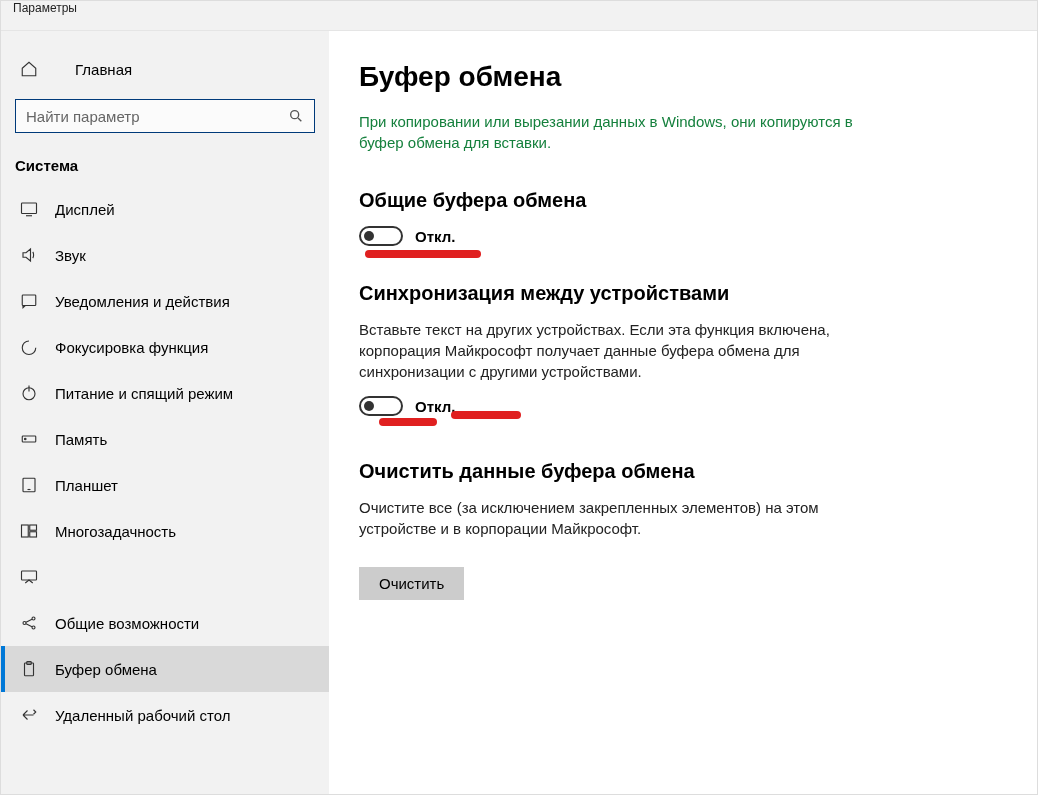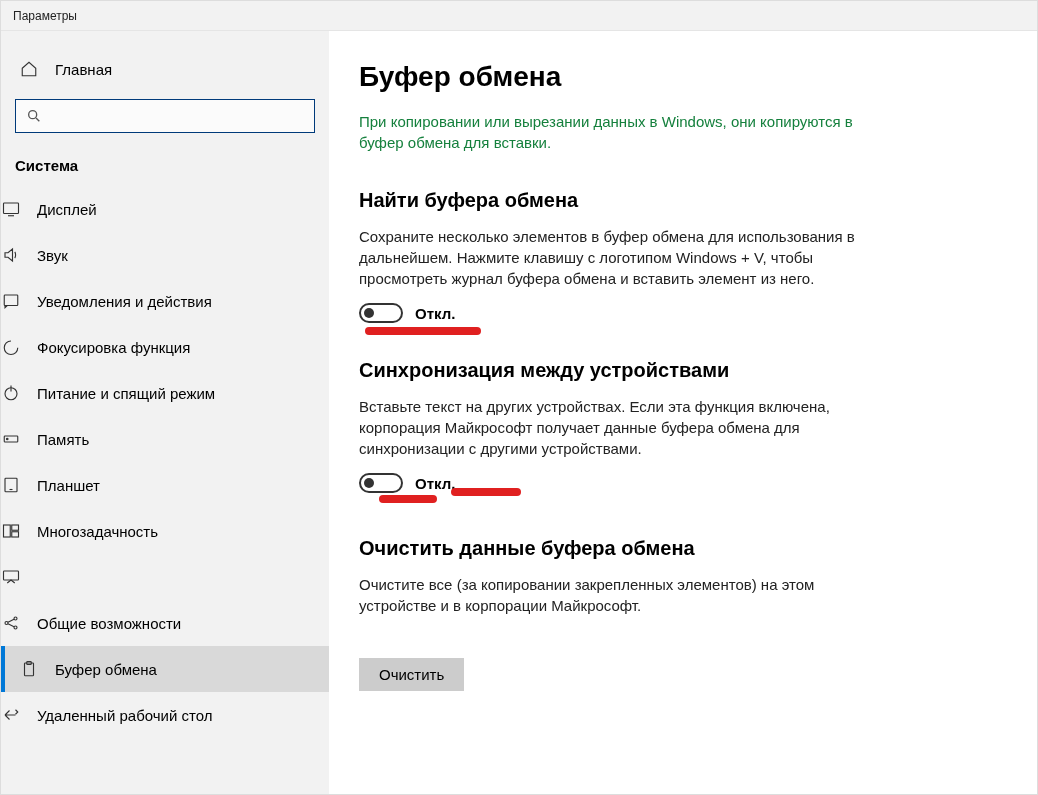--- a/index.html
+++ b/index.html
@@ -12,21 +12,20 @@
     font-size: 15px;
     color: #000;
     display: flex;
     flex-direction: column;
     border: 1px solid #ddd;
   }
   .titlebar {
     height: 30px;
     background: #f2f2f2;
     display: flex;
-    align-items: center;
     padding-left: 12px;
     font-size: 12px;
     color: #222;
     border-bottom: 1px solid #e5e5e5;
   }
   .content {
     display: flex;
     flex: 1;
     overflow: hidden;
   }
@@ -35,20 +34,21 @@
     background: #f2f2f2;
     padding-top: 18px;
     overflow-y: auto;
   }
   .home-row {
     display: flex;
     align-items: center;
     height: 40px;
     padding-left: 18px;
     margin-bottom: 10px;
+    gap: 20px;
   }
   .home-row .icon, .nav-item .icon {
     width: 20px;
     height: 20px;
     margin-right: 16px;
     display: inline-flex;
     align-items: center;
     justify-content: center;
     flex-shrink: 0;
   }
@@ -80,20 +80,21 @@
   }
   .section-label {
     padding: 6px 14px 12px 14px;
     font-weight: 600;
     font-size: 15px;
   }
   .nav-item {
     display: flex;
     align-items: center;
     height: 46px;
+    padding-left: 18px;
     cursor: default;
   }
   .nav-item.active {
     background: #d9d9d9;
     border-left: 4px solid #0078d7;
     padding-left: 14px;
   }
   .nav-item span.label {
     font-size: 15px;
   }
@@ -193,21 +194,21 @@
     margin-bottom: 36px;
     display: inline-block;
   }
   .btn {
     background: #cccccc;
     border: none;
     padding: 8px 20px;
     font-size: 15px;
     font-family: inherit;
     cursor: default;
-    margin-top: 28px;
+    margin-top: 14px;
   }
   svg { display: block; }
 </style>
 </head>
 <body>
 
 <div class="titlebar">
   <span>Параметры</span>
 </div>
 
@@ -217,20 +218,21 @@
     <div class="home-row">
       <span class="icon">
         <svg width="18" height="18" viewBox="0 0 24 24" fill="none" stroke="#333" stroke-width="1.5">
             <path d="M3 11 L12 3 L21 11 V21 H3 Z"></path>
           </svg>
       </span>
       <span class="label">Главная</span>
     </div>
 
     <div class="search-box">
+      <input placeholder="Найти параметр" style="">
       <span class="search-icon">
         <svg width="16" height="16" viewBox="0 0 24 24" fill="none" stroke="#555" stroke-width="2">
             <circle cx="10" cy="10" r="6"></circle>
             <path d="M20 20 L15 15"></path>
           </svg>
       </span>
     </div>
 
     <div class="section-label">Система</div>
 
@@ -343,38 +345,37 @@
         </span>
       <span class="label">Удаленный рабочий стол</span>
     </div>
   </div>
 
   <div class="main">
     <div class="main-inner">
       <h1 class="page-title">Буфер обмена</h1>
       <p class="intro">При копировании или вырезании данных в Windows, они копируются в буфер обмена для вставки.</p>
 
-      <h2 class="subhead">Найти буфера обмена</h2>
-      <p class="desc">Сохраните несколько элементов в буфер обмена для использования в дальнейшем. Нажмите клавишу с логотипом Windows + V, чтобы просмотреть журнал буфера обмена и вставить элемент из него.</p>
+      <h2 class="subhead">Общие буфера обмена</h2>
       <div class="toggle-row">
         <div class="toggle"></div>
         <span class="toggle-label">Откл.</span>
       </div>
       <div class="annotation-underline annot1"></div>
 
       <h2 class="subhead">Синхронизация между устройствами</h2>
       <p class="desc">Вставьте текст на других устройствах. Если эта функция включена, корпорация Майкрософт получает данные буфера обмена для синхронизации с другими устройствами.</p>
       <div class="toggle-wrap2">
         <div class="toggle-row">
           <div class="toggle"></div>
           <span class="toggle-label">Откл.</span>
         </div>
         <div class="annot2a"></div>
         <div class="annot2b"></div>
       </div>
 
       <h2 class="subhead" style="margin-top:30px">Очистить данные буфера обмена</h2>
-      <p class="desc">Очистите все (за копировании закрепленных элементов) на этом устройстве и в корпорации Майкрософт.</p>
+      <p class="desc">Очистите все (за исключением закрепленных элементов) на этом устройстве и в корпорации Майкрософт.</p>
       <button class="btn">Очистить</button>
     </div>
   </div>
 
 </div>
 
 </body></html>

